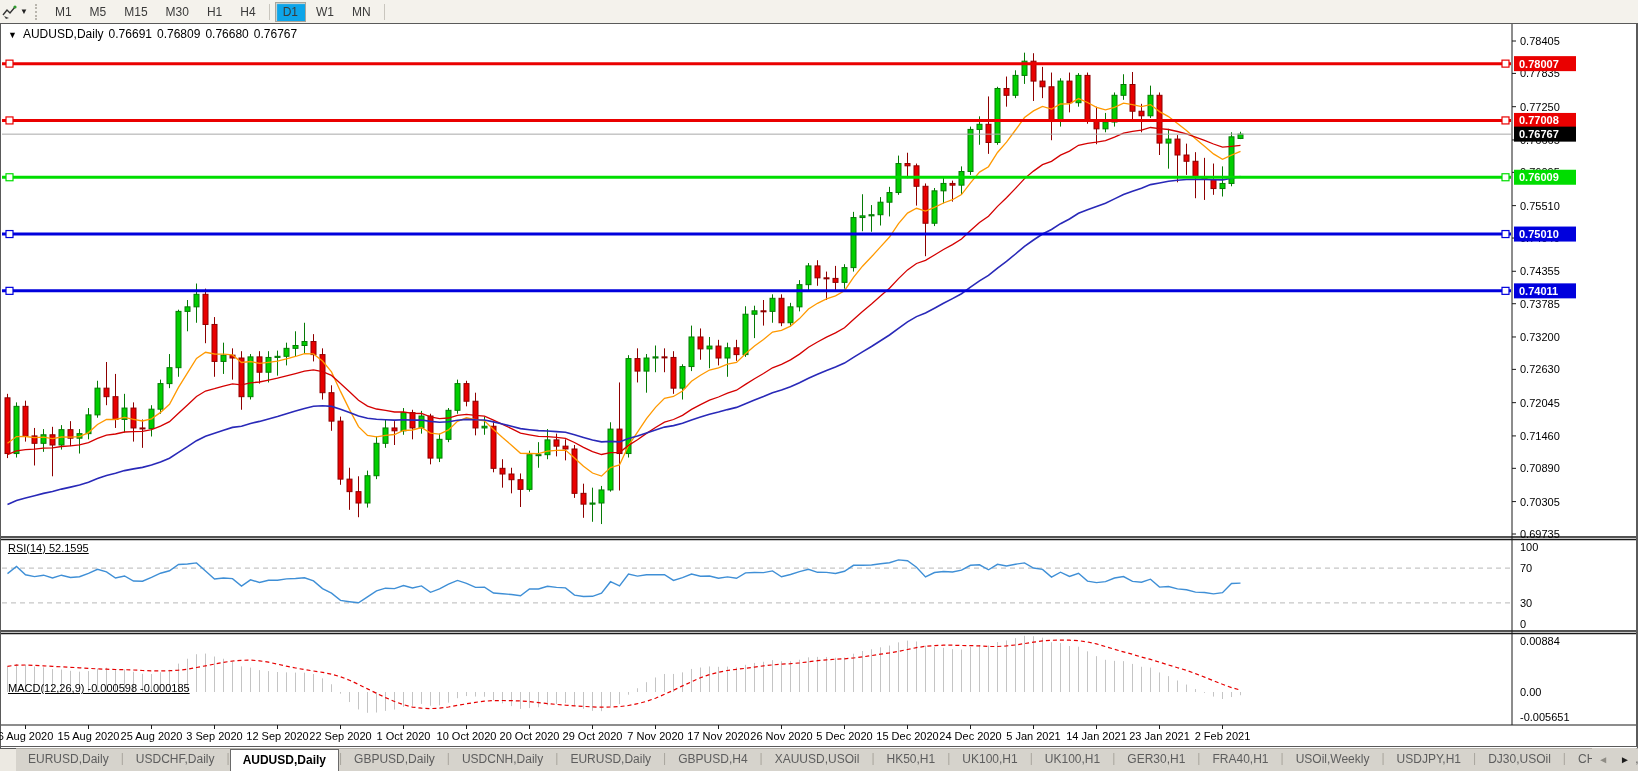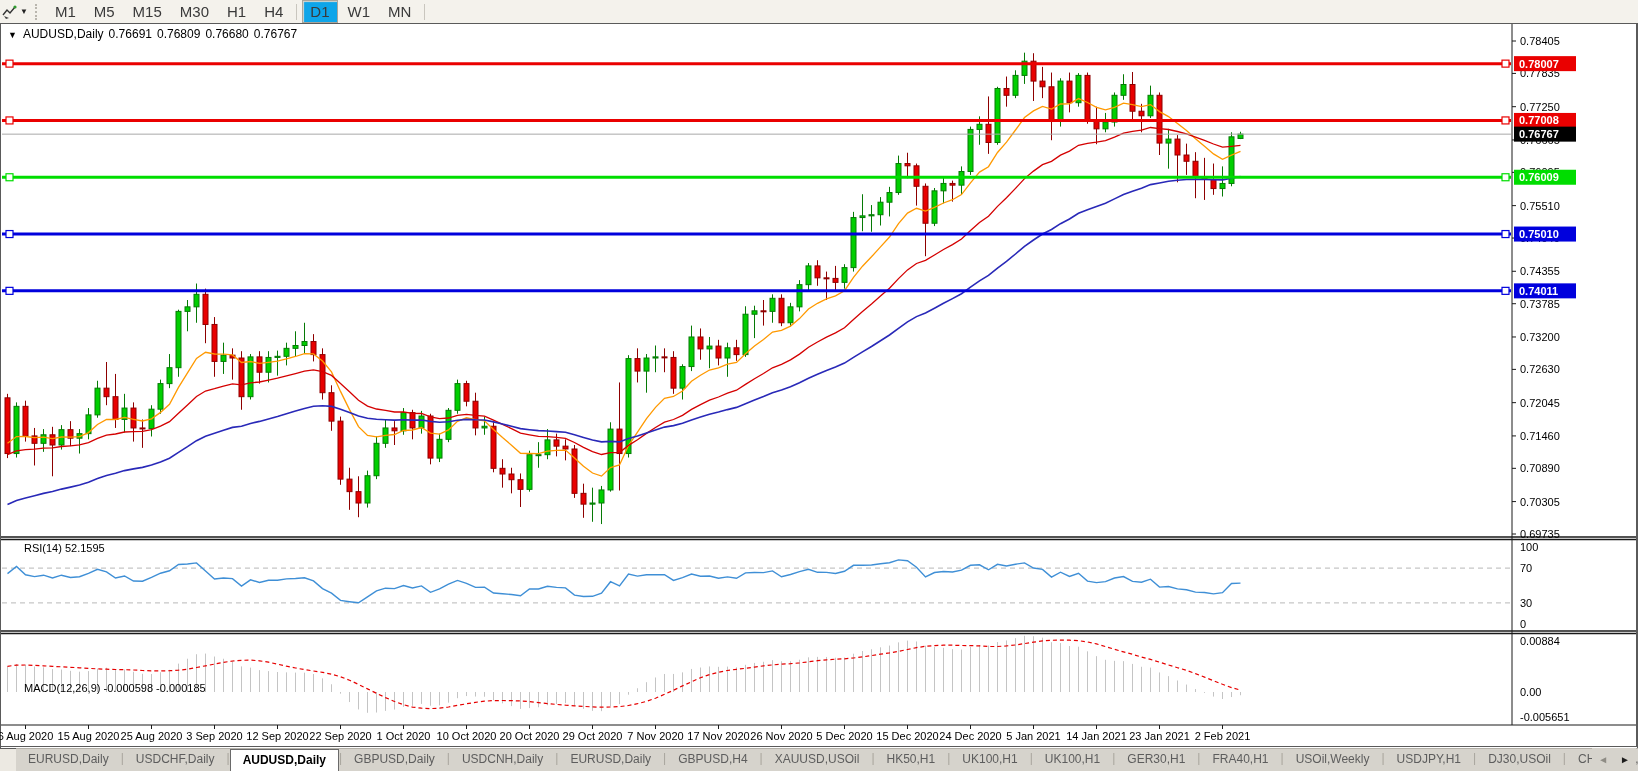--- a/index.html
+++ b/index.html
@@ -4,29 +4,29 @@
 <style>
   html,body{margin:0;padding:0;background:#ece9e2;width:1638px;height:771px;overflow:hidden;
     font-family:"Liberation Sans","DejaVu Sans",sans-serif;}
   #root{position:relative;width:1638px;height:771px;}
   
   #toolbar{position:absolute;left:0;top:0;width:1638px;height:23px;background:#f4f2ec;
     border-bottom:1px solid #c8c5bd;display:flex;align-items:center;}
   .tool-icon{width:18px;height:18px;margin-left:1px;display:flex;align-items:center;justify-content:center;}
   .caret{font-size:8px;color:#222;margin:0 3px 0 1px;}
   .grip{width:3px;height:16px;margin:0 6px 0 4px;border-left:2px dotted #b9b6ae;}
-  .tf-btn{font-size:15px;color:#3a3a3a;padding:2px 7px;margin:0 1px;border:1px solid transparent;cursor:default;}
+  .tf-btn{font-size:12px;color:#3a3a3a;padding:2px 7px;margin:0 1px;border:1px solid transparent;cursor:default;}
   .tf-btn.active{background:#0ea5e9;border:1px solid #a8a59c;box-shadow:inset 1px 1px 1px #d9d6ce;}
   .tb-sep{width:1px;height:16px;background:#c9c6be;margin:0 4px;}
   
   #chartwin{position:absolute;left:0;top:23px;width:1636px;height:724px;background:#ffffff;border:1px solid #5a5a5a;}
   #title{position:absolute;left:8px;top:27px;font-size:12px;color:#000;z-index:6;white-space:nowrap;text-align:center;}
   #title .tri{font-size:9px;margin-right:6px;}
   #title span{margin-right:5px;}
-  .ind-label{position:absolute;left:24px;font-size:11px;color:#000;z-index:6;white-space:nowrap;}
+  .ind-label{position:absolute;left:8px;font-size:11px;color:#000;z-index:6;white-space:nowrap;text-decoration:underline;}
   #rsi-label{top:542px;}
   #macd-label{top:636px;margin-top:46px;}
   #chart-svg{position:absolute;left:0;top:23px;z-index:4;}
   
   #tabbar{position:absolute;left:16px;top:748px;width:1638px;height:23px;background:#d6d3cc;
     border-top:1px solid #b3b0a8;display:flex;align-items:stretch;overflow:hidden;}
   .tab{font-size:12px;color:#5d5d5d;padding:3px 12px 0 12px;white-space:nowrap;cursor:default;}
   .tab.active{background:#ffffff;color:#000;font-weight:bold;border:1px solid #6a6a6a;border-bottom:none;margin-top:0px;padding-top:3px;}
   .tab-sep{color:#a8a59d;padding-top:2px;font-size:12px;}
   #tab-arrows{position:absolute;right:2px;top:748px;height:23px;display:flex;align-items:center;background:#d6d3cc;z-index:7;}

